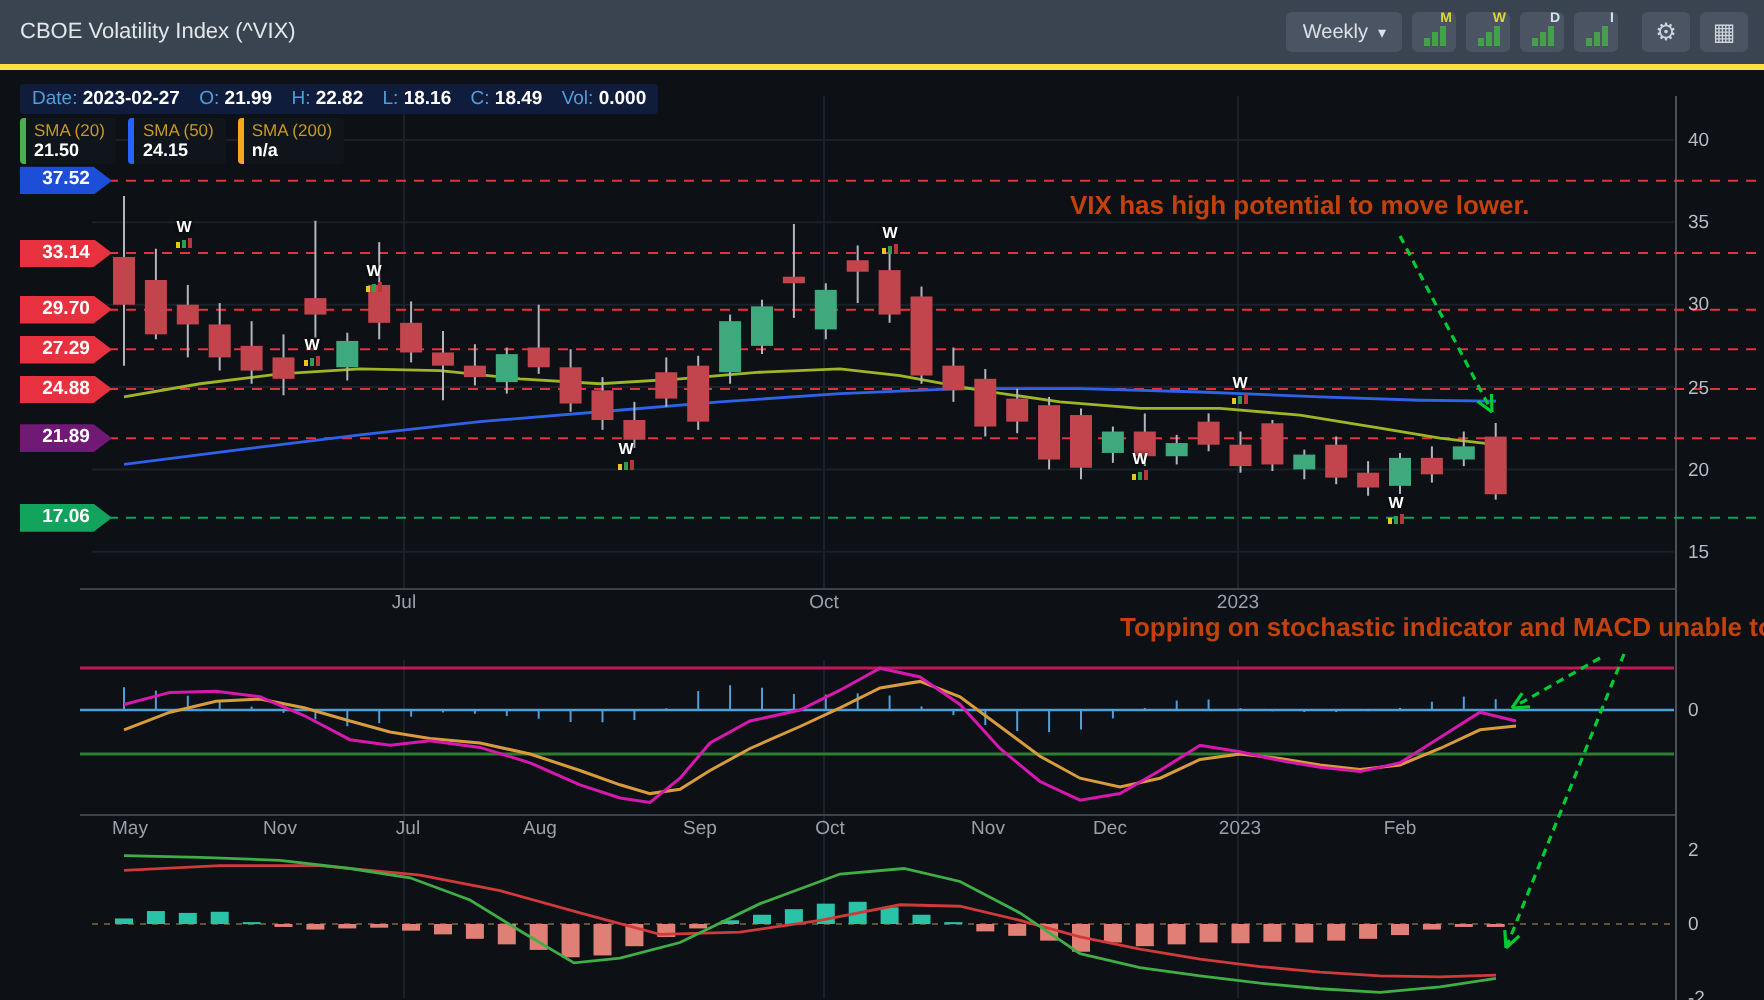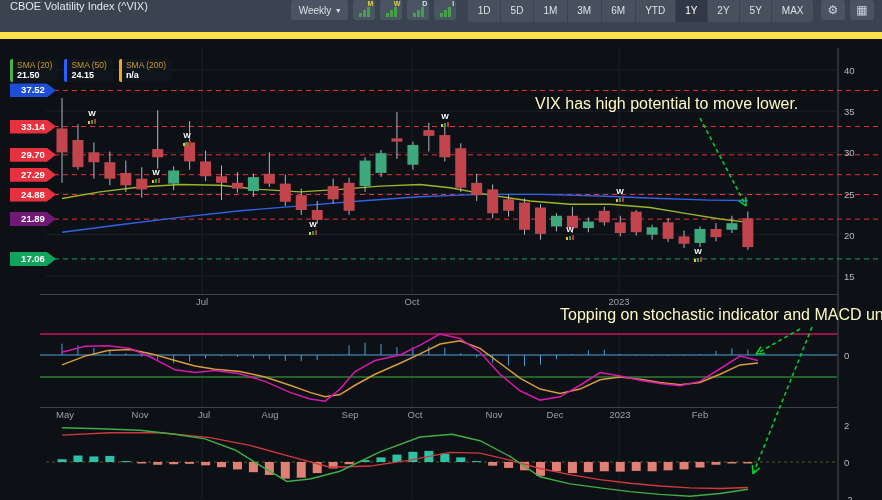--- a/index.html
+++ b/index.html
@@ -1,20 +1,20 @@
 <!DOCTYPE html>
 <html><head>
 <meta charset="utf-8">
 <style>
   html,body{margin:0;padding:0;background:#0d1015;width:882px;height:500px;overflow:hidden;
     font-family:"Liberation Sans",sans-serif;-webkit-font-smoothing:antialiased;}
   #app{position:relative;width:882px;height:500px;background:#0d1015;}
   
   #topbar{position:absolute;left:0;top:0;width:882px;height:32px;background:#3a4350;
-    display:flex;align-items:flex-start;z-index:30;border-bottom:7px solid #fde047;}
+    display:flex;align-items:center;z-index:30;border-bottom:3px solid #fde047;}
   #chart-title{flex:1;padding-left:10px;font-size:11px;color:#e3e7ec;}
   .tb-btn{background:#4b5463;border-radius:3px;height:20px;display:flex;align-items:center;
     color:#dde1e6;font-size:10px;padding:0 8px;margin-right:5px;cursor:pointer;}
   .icon-btn{width:22px;height:20px;padding:0;justify-content:center;position:relative;}
   .bars{display:flex;align-items:flex-end;gap:1px;margin-top:4px;}
   .bars i{display:block;width:3px;background:#44a04b;}
   .bars i:nth-child(1){height:4px}.bars i:nth-child(2){height:7px}.bars i:nth-child(3){height:10px}
   .iv-letter{position:absolute;top:0px;right:2px;font-size:7px;font-weight:bold;color:#e0d337;}
   .iv-letter.dim{color:#cfe0f0;}
   #range-group{display:flex;background:#47505d;border-radius:3px;overflow:hidden;margin-right:8px;}
@@ -33,21 +33,21 @@
   .chip{display:flex;background:rgba(16,21,28,.92);border-radius:2px;overflow:hidden;}
   .chip .cbar{width:3px;}
   .chip .ctxt{padding:1px 6px 2px 4px;}
   .chip .cname{font-size:8.5px;color:#c59a27;}
   .chip .cval{font-size:9px;color:#fff;font-weight:bold;}
   .tag{position:absolute;left:10px;width:46px;height:14px;line-height:14px;color:#fff;
     font-size:9.5px;font-weight:bold;text-align:center;z-index:15;
     clip-path:polygon(0 0,80% 0,100% 50%,80% 100%,0 100%);}
   .ytick{position:absolute;left:844px;font-size:9.5px;color:#b6bcc4;z-index:10;}
   .xlab{position:absolute;font-size:9.5px;color:#9ba1a8;transform:translateX(-50%);z-index:10;}
-  .ann{position:absolute;color:#fef9c3;font-size:16px;font-weight:400;white-space:nowrap;z-index:25;}
+  .ann{position:absolute;color:#c2410c;font-size:13px;font-weight:700;white-space:nowrap;z-index:25;}
   .panel-legend{position:absolute;font-size:9px;white-space:nowrap;z-index:12;}
   #chart-svg{position:absolute;left:0;top:0;z-index:5;}
   .wmark{position:absolute;z-index:14;text-align:center;width:14px;transform:translateX(-50%);}
   .wmark .wl{display:block;color:#fff;font-size:8px;font-weight:bold;line-height:8px;text-shadow:0 0 2px #000;}
   .wmark .mb{display:flex;justify-content:center;gap:1px;align-items:flex-end;height:6px;}
   .wmark .mb i{display:block;width:2px;}
 </style>
 </head>
 <body>
 
@@ -83,32 +83,20 @@
         </span>
       <span class="iv-letter dim">D</span>
     </div>
     <div class="tb-btn icon-btn" style="margin-right:12px">
       <span class="bars">
           <i></i>
           <i></i>
           <i></i>
         </span>
       <span class="iv-letter dim">I</span>
-    </div>
-    <div id="range-group">
-      <div class="range-cell">1D</div>
-      <div class="range-cell">5D</div>
-      <div class="range-cell">1M</div>
-      <div class="range-cell">3M</div>
-      <div class="range-cell">6M</div>
-      <div class="range-cell">YTD</div>
-      <div class="range-cell active">1Y</div>
-      <div class="range-cell">2Y</div>
-      <div class="range-cell">5Y</div>
-      <div class="range-cell">MAX</div>
     </div>
     <div class="tb-btn icon-btn glyph-btn">
       <span>⚙</span>
     </div>
     <div class="tb-btn icon-btn glyph-btn" style="margin-right:8px">
       <span>▦</span>
     </div>
   </div>
 
   <svg id="chart-svg" width="882" height="500" viewBox="0 0 882 500">
@@ -324,20 +312,34 @@
       <line x1="746" y1="206" x2="738.7764790937117" y2="200.63150433394821" stroke="#00cb33" stroke-width="1.6"></line>
       <line x1="746" y1="206" x2="745.7150745180766" y2="197.00451127121207" stroke="#00cb33" stroke-width="1.6"></line>
       <line x1="800" y1="329" x2="756" y2="354" stroke="#00cb33" stroke-width="1.6" stroke-dasharray="4,3"></line>
       <line x1="756" y1="354" x2="761.112203147001" y2="346.59288322059166" stroke="#00cb33" stroke-width="1.6"></line>
       <line x1="756" y1="354" x2="764.9799903320643" y2="353.40018866630305" stroke="#00cb33" stroke-width="1.6"></line>
       <line x1="812" y1="327" x2="753" y2="474" stroke="#00cb33" stroke-width="1.6" stroke-dasharray="4,3"></line>
       <line x1="753" y1="474" x2="752.3855866390772" y2="465.02099692494096" stroke="#00cb33" stroke-width="1.6"></line>
       <line x1="753" y1="474" x2="759.6515692605334" y2="467.9372756641649" stroke="#00cb33" stroke-width="1.6"></line>
     </svg>
 
+  <div id="info-bar" class="ov">
+    <span class="lbl">Date:</span>
+    <span class="val">2023-02-27</span>
+    <span class="lbl">O:</span>
+    <span class="val">21.99</span>
+    <span class="lbl">H:</span>
+    <span class="val">22.82</span>
+    <span class="lbl">L:</span>
+    <span class="val">18.16</span>
+    <span class="lbl">C:</span>
+    <span class="val">18.49</span>
+    <span class="lbl">Vol:</span>
+    <span class="val" style="margin-right:0">0.000</span>
+  </div>
 
   <div id="sma-row" class="ov">
     <div class="chip">
       <div class="cbar" style="background: rgb(76, 175, 80);"></div>
       <div class="ctxt">
         <div class="cname">SMA (20)</div>
         <div class="cval">21.50</div>
       </div>
     </div>
     <div class="chip">

